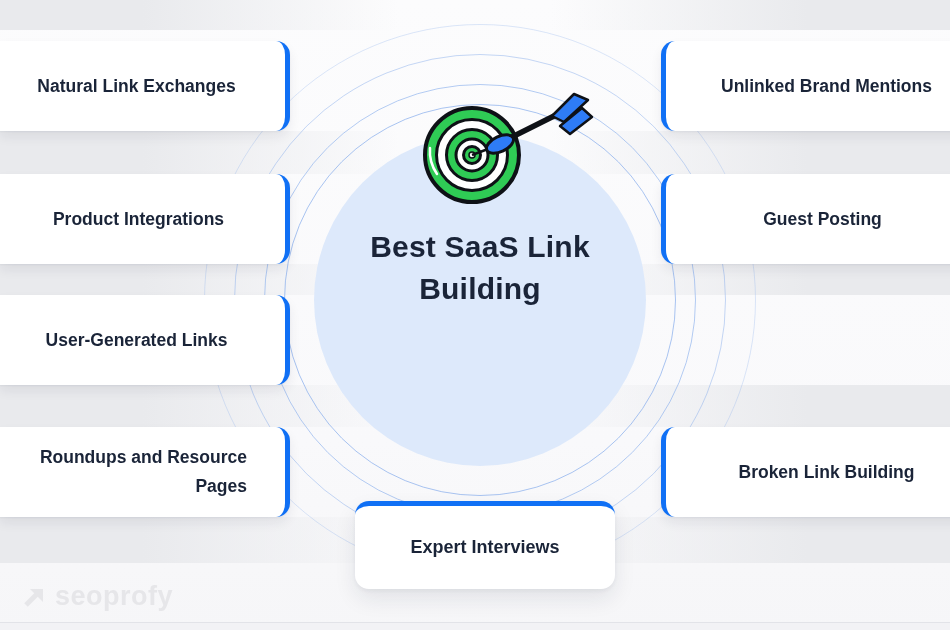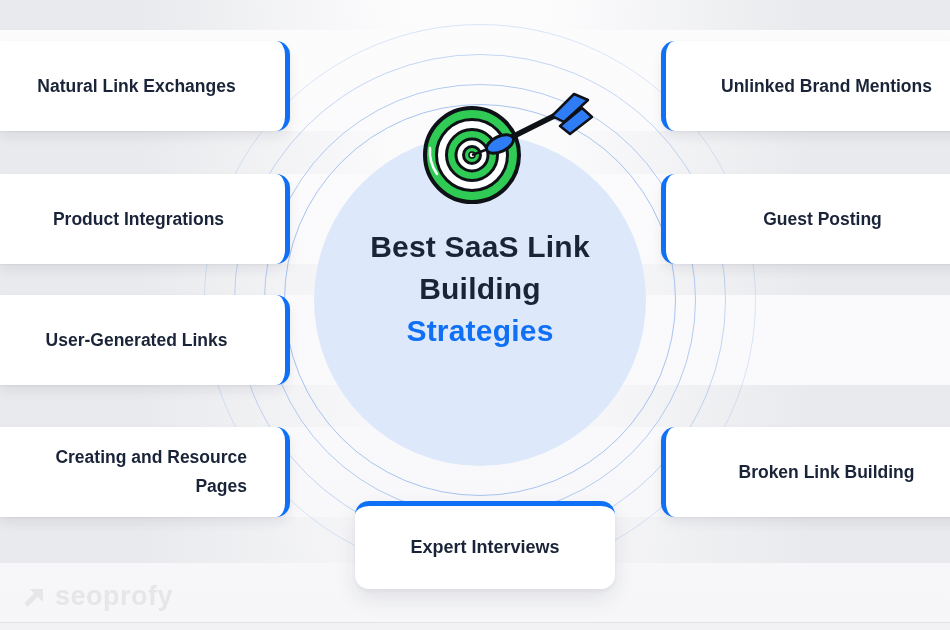--- a/index.html
+++ b/index.html
@@ -101,34 +101,33 @@
 
     <line x1="68" y1="65" x2="92" y2="56" stroke="#0e1116" stroke-width="2.5"></line>
     <line x1="106" y1="48" x2="160" y2="21" stroke="#0e1116" stroke-width="5.5" stroke-linecap="round"></line>
     <ellipse cx="96" cy="54" rx="14.5" ry="7.5" transform="rotate(-25 96 54)" fill="#2e7cf6" stroke="#0e1116" stroke-width="3"></ellipse>
     <polygon points="148,26 170,4 184,10 160,32" fill="#2e7cf6" stroke="#0e1116" stroke-width="2.5" stroke-linejoin="round"></polygon>
     <polygon points="156,36 178,18 188,27 166,44" fill="#2e7cf6" stroke="#0e1116" stroke-width="2.5" stroke-linejoin="round"></polygon>
   </svg>
 
   <div class="title">
     <span>Best SaaS Link Building</span>
-    <span class="accent">Strategies</span>
   </div>
 
   <div class="card card-left row1">
     <span>Natural Link Exchanges</span>
   </div>
   <div class="card card-left row2">
     <span>Product Integrations</span>
   </div>
   <div class="card card-left row3">
     <span>User-Generated Links</span>
   </div>
   <div class="card card-left row4">
-    <span>Creating and Resource Pages</span>
+    <span>Roundups and Resource Pages</span>
   </div>
 
   <div class="card card-right row1">
     <span>Unlinked Brand Mentions</span>
   </div>
   <div class="card card-right row2">
     <span>Guest Posting</span>
   </div>
   <div class="card card-right row4">
     <span>Broken Link Building</span>

